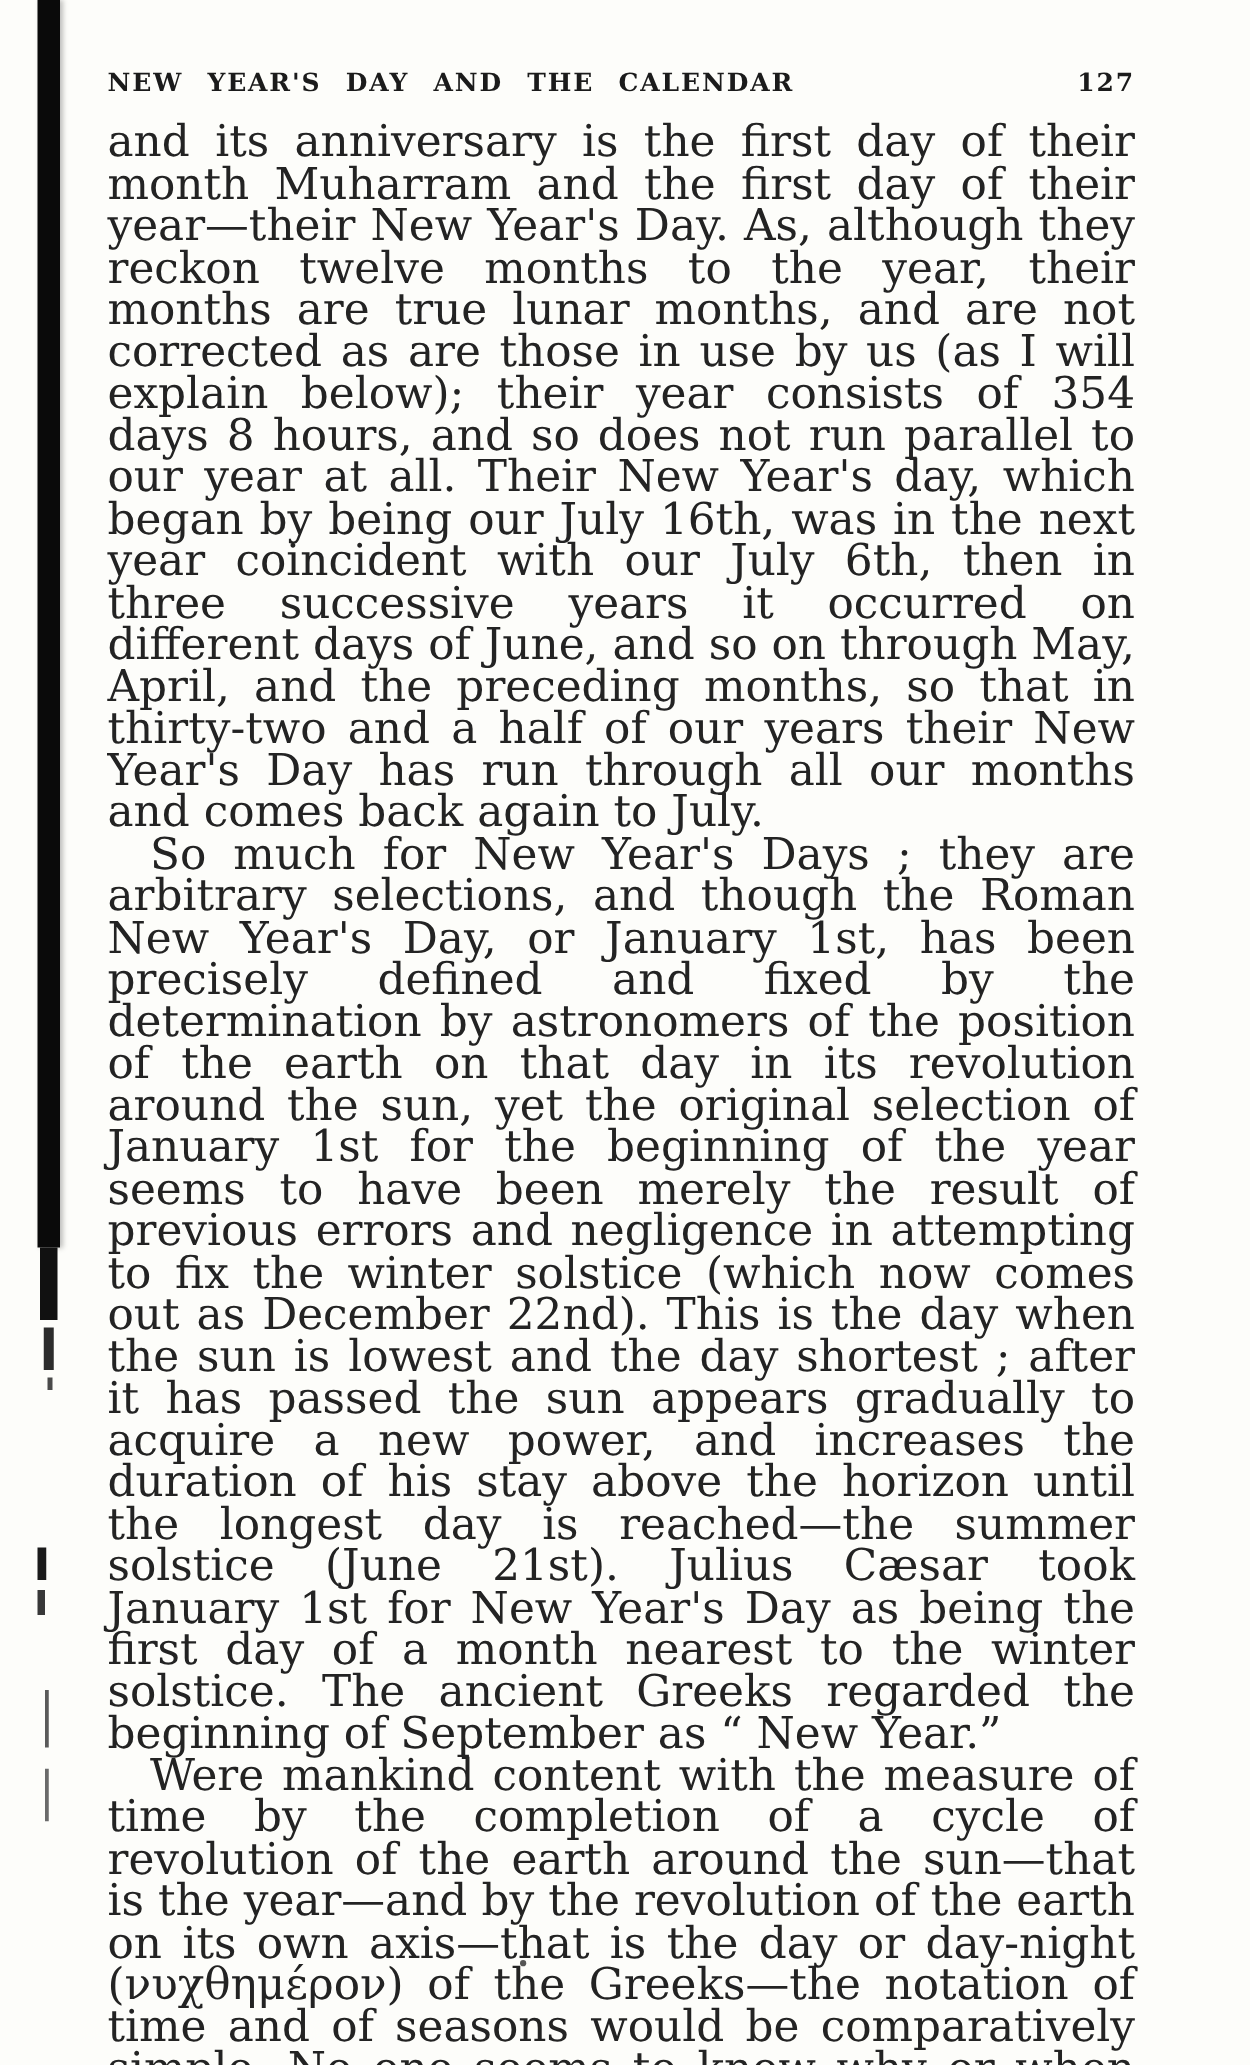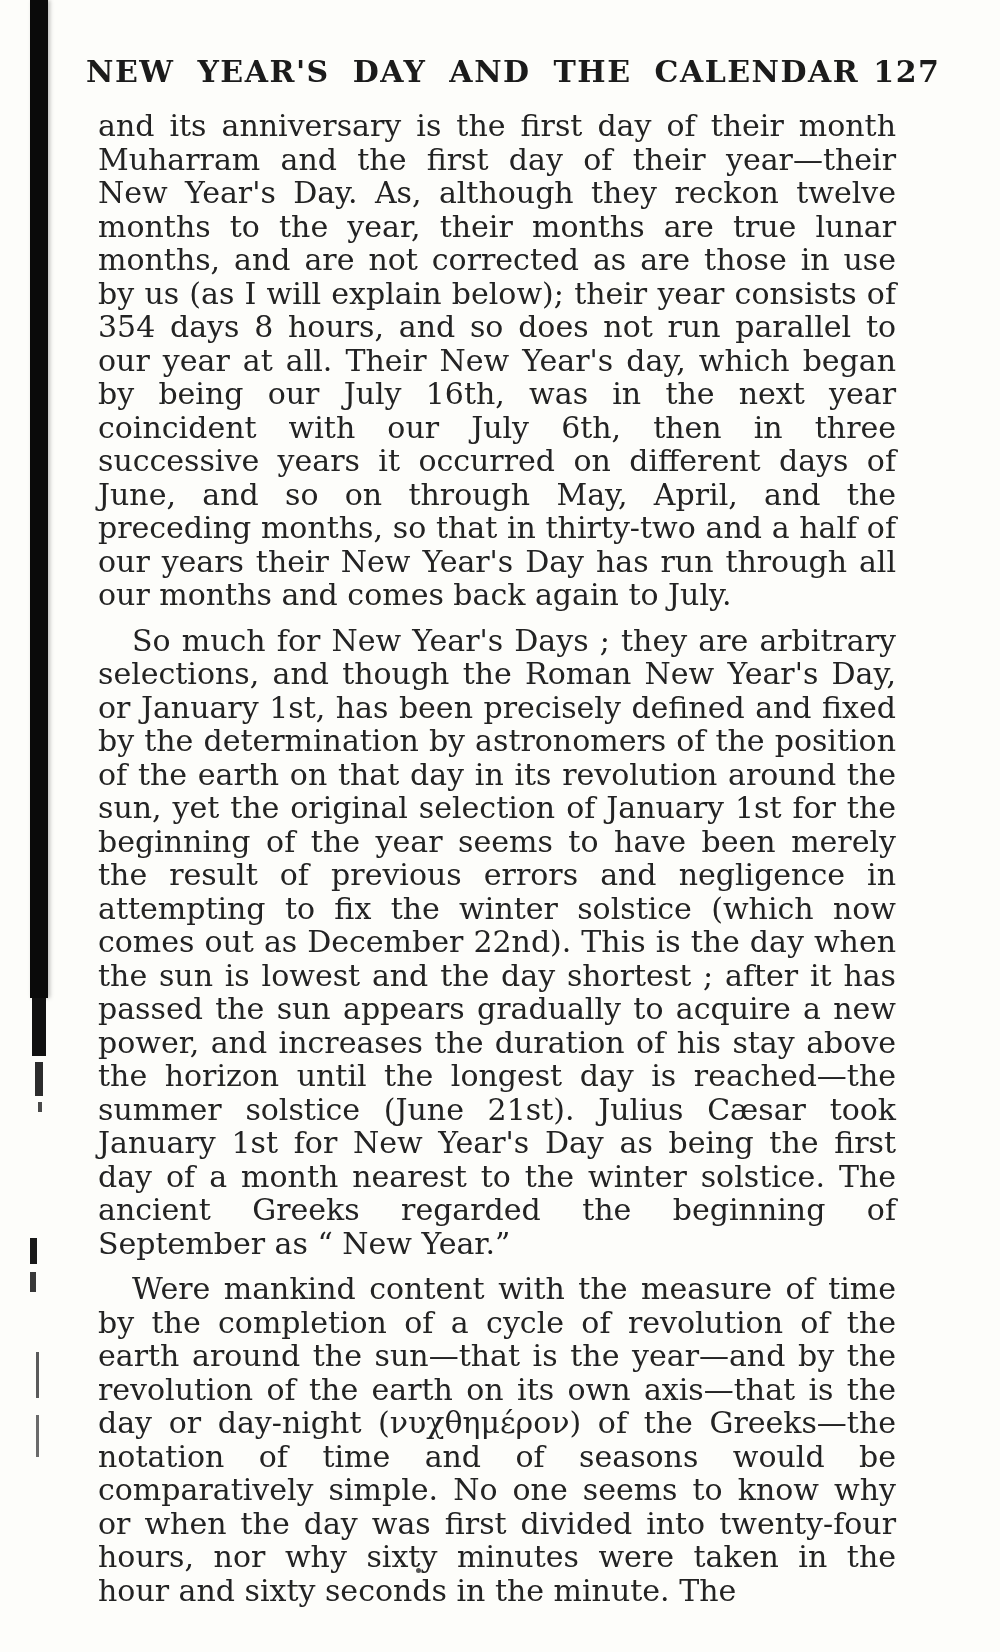--- a/index.html
+++ b/index.html
@@ -52,32 +52,32 @@
     left: 86px;
     top: 54px;
     width: 822px;
   }
 
   .running-header {
     display: flex;
     justify-content: space-between;
     align-items: baseline;
     font-weight: bold;
-    font-size: 30px;
+    font-size: 20px;
     letter-spacing: 1.5px;
     white-space: nowrap;
     margin-bottom: 20px;
     color: #1b1b1b;
   }
   .running-header .title { word-spacing: 11px; }
   .running-header .page-num { margin-left: 14px; }
 
   .body-text p {
-    margin: 12px;
-    font-size: 30px;
+    margin: 0;
+    font-size: 35px;
     line-height: 33.5px;
     text-align: justify;
     color: #232323;
   }
   .body-text p.indent { text-indent: 34px; }
 </style>
 </head>
 <body>
 
 <div class="page">

